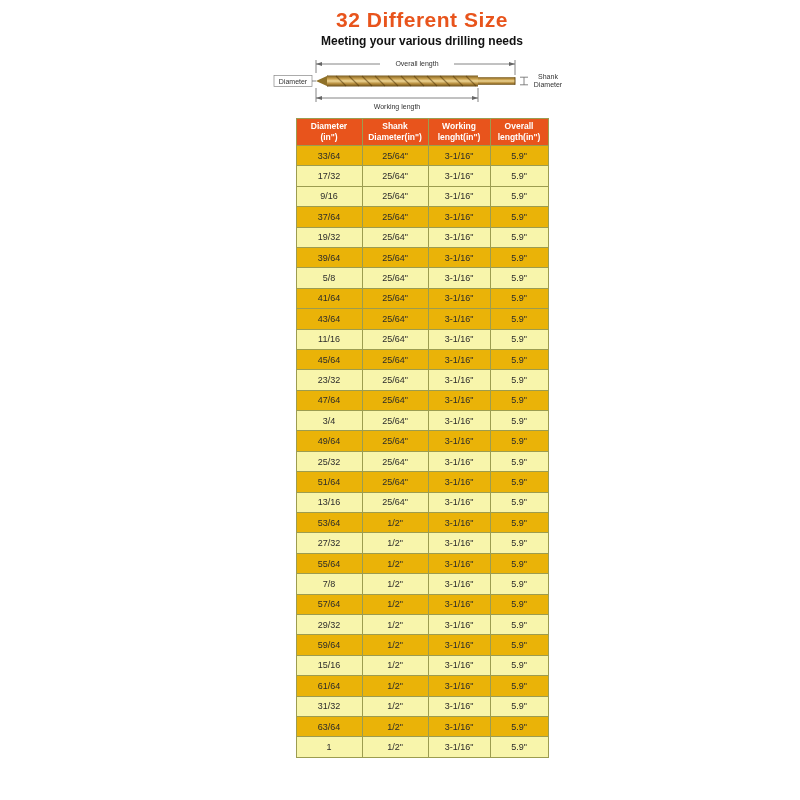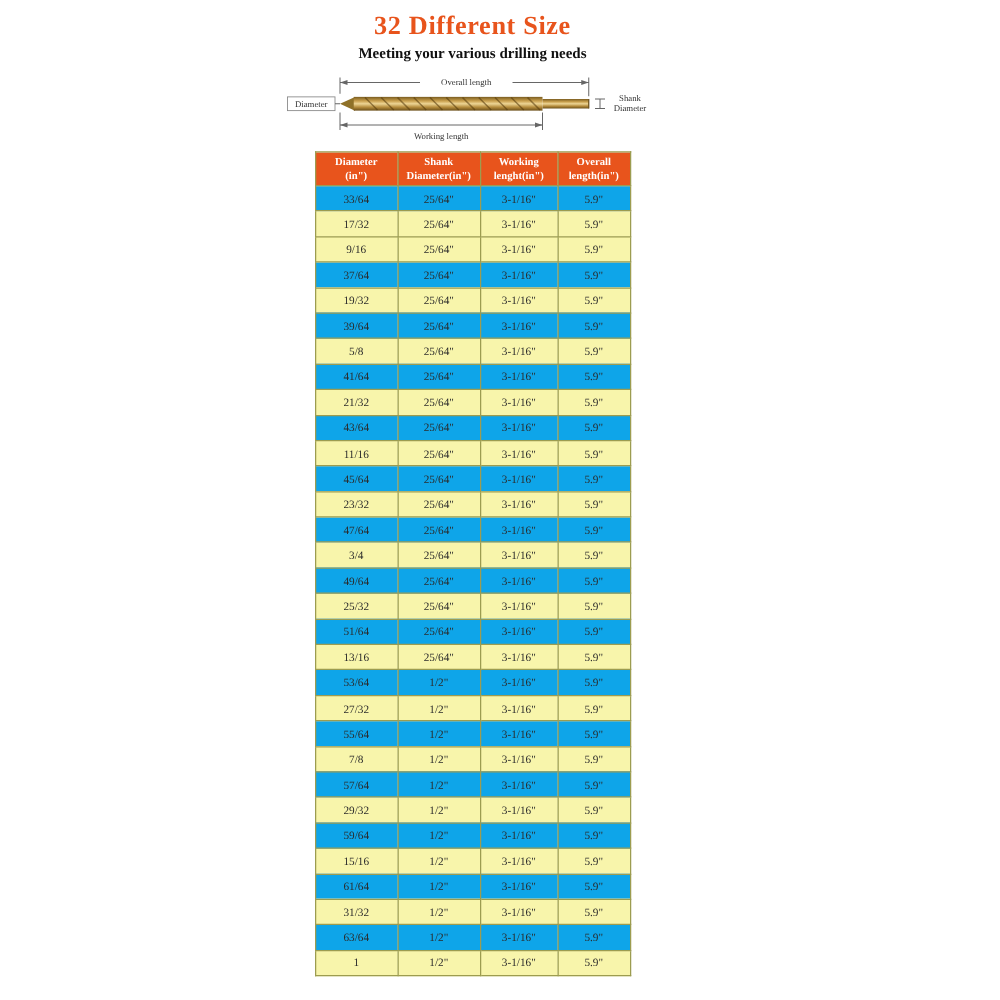--- a/index.html
+++ b/index.html
@@ -1,38 +1,39 @@
 <!DOCTYPE html>
 <html><head>
 <meta charset="utf-8">
 <style>
   html,body{margin:0;padding:0;background:#fff;}
   .page{
     width:756px;height:800px;background:#fff;overflow:hidden;
-    font-family:Liberation Serif, serif;
+    font-family:Liberation Sans, sans-serif;
+    margin-left:44px;
   }
   .header{padding-top:8px;text-align:center;}
   .title{
     margin:0 0 2px 0;color:#e8541c;font-size:21px;font-weight:bold;
     letter-spacing:.5px;
   }
   .subtitle{font-size:12px;font-weight:bold;color:#111;}
   .diagram-wrap{width:300px;margin:4px auto 2px;}
   .size-table{
     border-collapse:collapse;table-layout:fixed;width:252px;margin:2px auto 0;
   }
   .size-table th,.size-table td{
     border:1px solid #9c9c50;text-align:center;vertical-align:middle;
   }
   .size-table th{
     background:#e8541c;color:#ffffff;font-size:8.5px;font-weight:bold;
     height:24px;line-height:1.25;padding:1px 0;
   }
   .size-table td{font-size:9px;color:#2b2b2b;height:19.4px;padding:0;}
-  .row-bright{background:#0ea5e9;}
+  .row-bright{background:#eab308;}
   .row-pale{background:#f8f5ab;padding-left:25px;}
   .dim-text{font-size:7px;fill:#333;}
   .dim-line{stroke:#666;stroke-width:.8;fill:none;}
   .dim-arrow{fill:#666;}
 </style>
 </head>
 <body>
 
 <div class="page">
 
@@ -165,26 +166,20 @@
           <td>25/64"</td>
           <td>3-1/16"</td>
           <td>5.9"</td>
         </tr>
         <tr class="row-bright">
           <td>41/64</td>
           <td>25/64"</td>
           <td>3-1/16"</td>
           <td>5.9"</td>
         </tr>
-        <tr class="row-pale">
-          <td>21/32</td>
-          <td>25/64"</td>
-          <td>3-1/16"</td>
-          <td>5.9"</td>
-        </tr>
         <tr class="row-bright">
           <td>43/64</td>
           <td>25/64"</td>
           <td>3-1/16"</td>
           <td>5.9"</td>
         </tr>
         <tr class="row-pale">
           <td>11/16</td>
           <td>25/64"</td>
           <td>3-1/16"</td>

